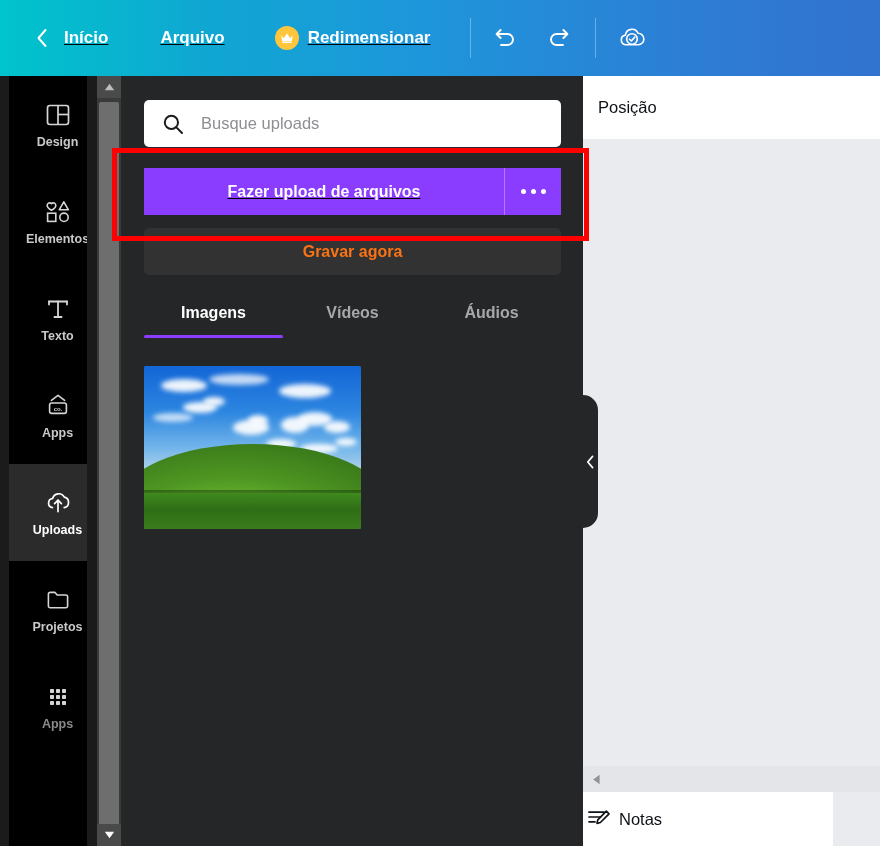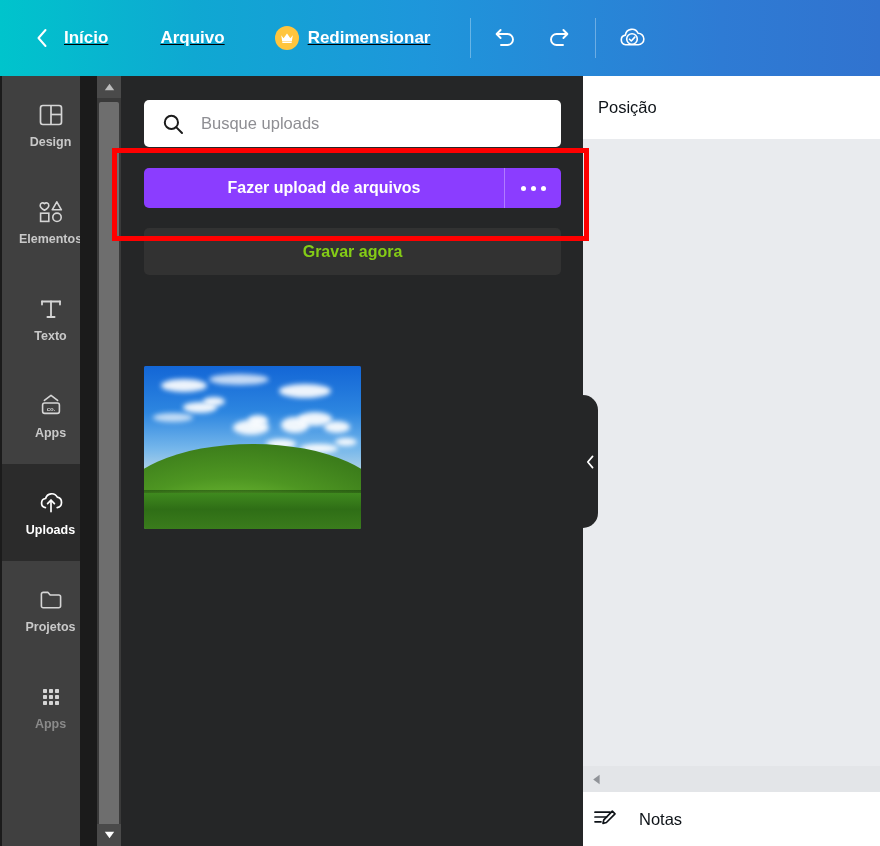--- a/index.html
+++ b/index.html
@@ -46,23 +46,23 @@
   }
   .icon-btn {
     width: 44px; height: 44px;
     display: flex; align-items: center; justify-content: center;
     cursor: pointer;
   }
   .icon-btn svg { display: block; }
 
   
   .rail {
-    position: absolute; left: 2px; top: 76px;
+    position: absolute; left: 9px; top: 76px;
     width: 78px; height: 770px;
-    background: #404040;
+    background: #000000;
     overflow: hidden;
   }
   .rail-item {
     position: relative;
     width: 97px; height: 97px;
     display: flex; flex-direction: column;
     align-items: center; justify-content: center;
     gap: 5px;
     color: #C9C9C9;
     font-size: 12.5px; font-weight: 700;
@@ -119,46 +119,47 @@
     border: none; outline: none; background: transparent;
     margin-left: 16px;
     font-family: "Liberation Sans", sans-serif;
     font-size: 16.5px; color: #3A3A3A;
     width: 330px;
   }
   .search-input::placeholder { color: #8E8E93; }
 
   .upload-row {
     position: absolute; left: 23px; top: 92px;
-    width: 417px; height: 40px;
+    width: 417px; height: 47px;
     display: flex;
     background: #8B3DFF;
-    border-radius: 5px;
+    border-radius: 0;
     overflow: hidden;
     cursor: pointer;
+    text-decoration: underline;
   }
   .upload-main {
     flex: 1;
     display: flex; align-items: center; justify-content: center;
     color: #FFFFFF; font-size: 16px; font-weight: 700;
   }
   .upload-sep { width: 1px; background: rgba(255,255,255,0.32); }
   .upload-more {
     width: 56px;
     display: flex; align-items: center; justify-content: center;
     gap: 5px;
   }
   .dot { width: 5px; height: 5px; border-radius: 50%; background: #FFFFFF; }
 
   .record-btn {
     position: absolute; left: 23px; top: 152px;
     width: 417px; height: 47px;
     background: #323232; border-radius: 5px;
     display: flex; align-items: center; justify-content: center;
-    color: #84cc16; font-size: 16px; font-weight: 700;
+    color: #f97316; font-size: 16px; font-weight: 700;
     cursor: pointer;
   }
 
   .tabs {
     position: absolute; left: 23px; top: 212px;
     width: 417px; height: 50px;
     display: flex;
   }
   .tab {
     flex: 1;
@@ -243,24 +244,24 @@
     display: flex; align-items: center;
     z-index: 4; cursor: pointer;
   }
   .hs-arrow {
     width: 26px; height: 26px;
     display: flex; align-items: center; justify-content: center;
   }
   .hs-arrow svg { display: block; }
   .notas-bar {
     position: absolute; left: 583px; top: 792px;
-    width: 297px; height: 54px;
+    width: 250px; height: 54px;
     background: #FFFFFF;
     display: flex; align-items: center;
-    padding-left: 10px; gap: 22px;
+    padding-left: 4px; gap: 8px;
     font-size: 16.5px; color: #0E1318;
     z-index: 4; cursor: pointer;
   }
   .notas-bar svg { display: block; flex: none; }
 
   
   .annotation {
     position: absolute;
     left: 112px; top: 148px;
     width: 477px; height: 93px;
@@ -472,20 +473,31 @@
             <span class="dot"></span>
             <span class="dot"></span>
         </span>
       </div>
     </div>
 
     <div class="record-btn">
       <span>Gravar agora</span>
     </div>
 
+    <div class="tabs">
+      <div class="tab active">
+        <span>Imagens</span>
+      </div>
+      <div class="tab">
+        <span>Vídeos</span>
+      </div>
+      <div class="tab">
+        <span>Áudios</span>
+      </div>
+    </div>
 
     <div class="thumb-grid">
       <div class="thumb">
         <div class="bliss">
           <div class="sky"></div>
           <div class="cl" style="left:8%;  top:8%;  width:46px; height:13px;"></div>
           <div class="cl" style="left:30%; top:5%;  width:60px; height:11px; opacity:.75;"></div>
           <div class="cl" style="left:62%; top:11%; width:52px; height:14px;"></div>
           <div class="cl" style="left:18%; top:22%; width:34px; height:11px;"></div>
           <div class="cl" style="left:27%; top:19%; width:22px; height:9px;"></div>

